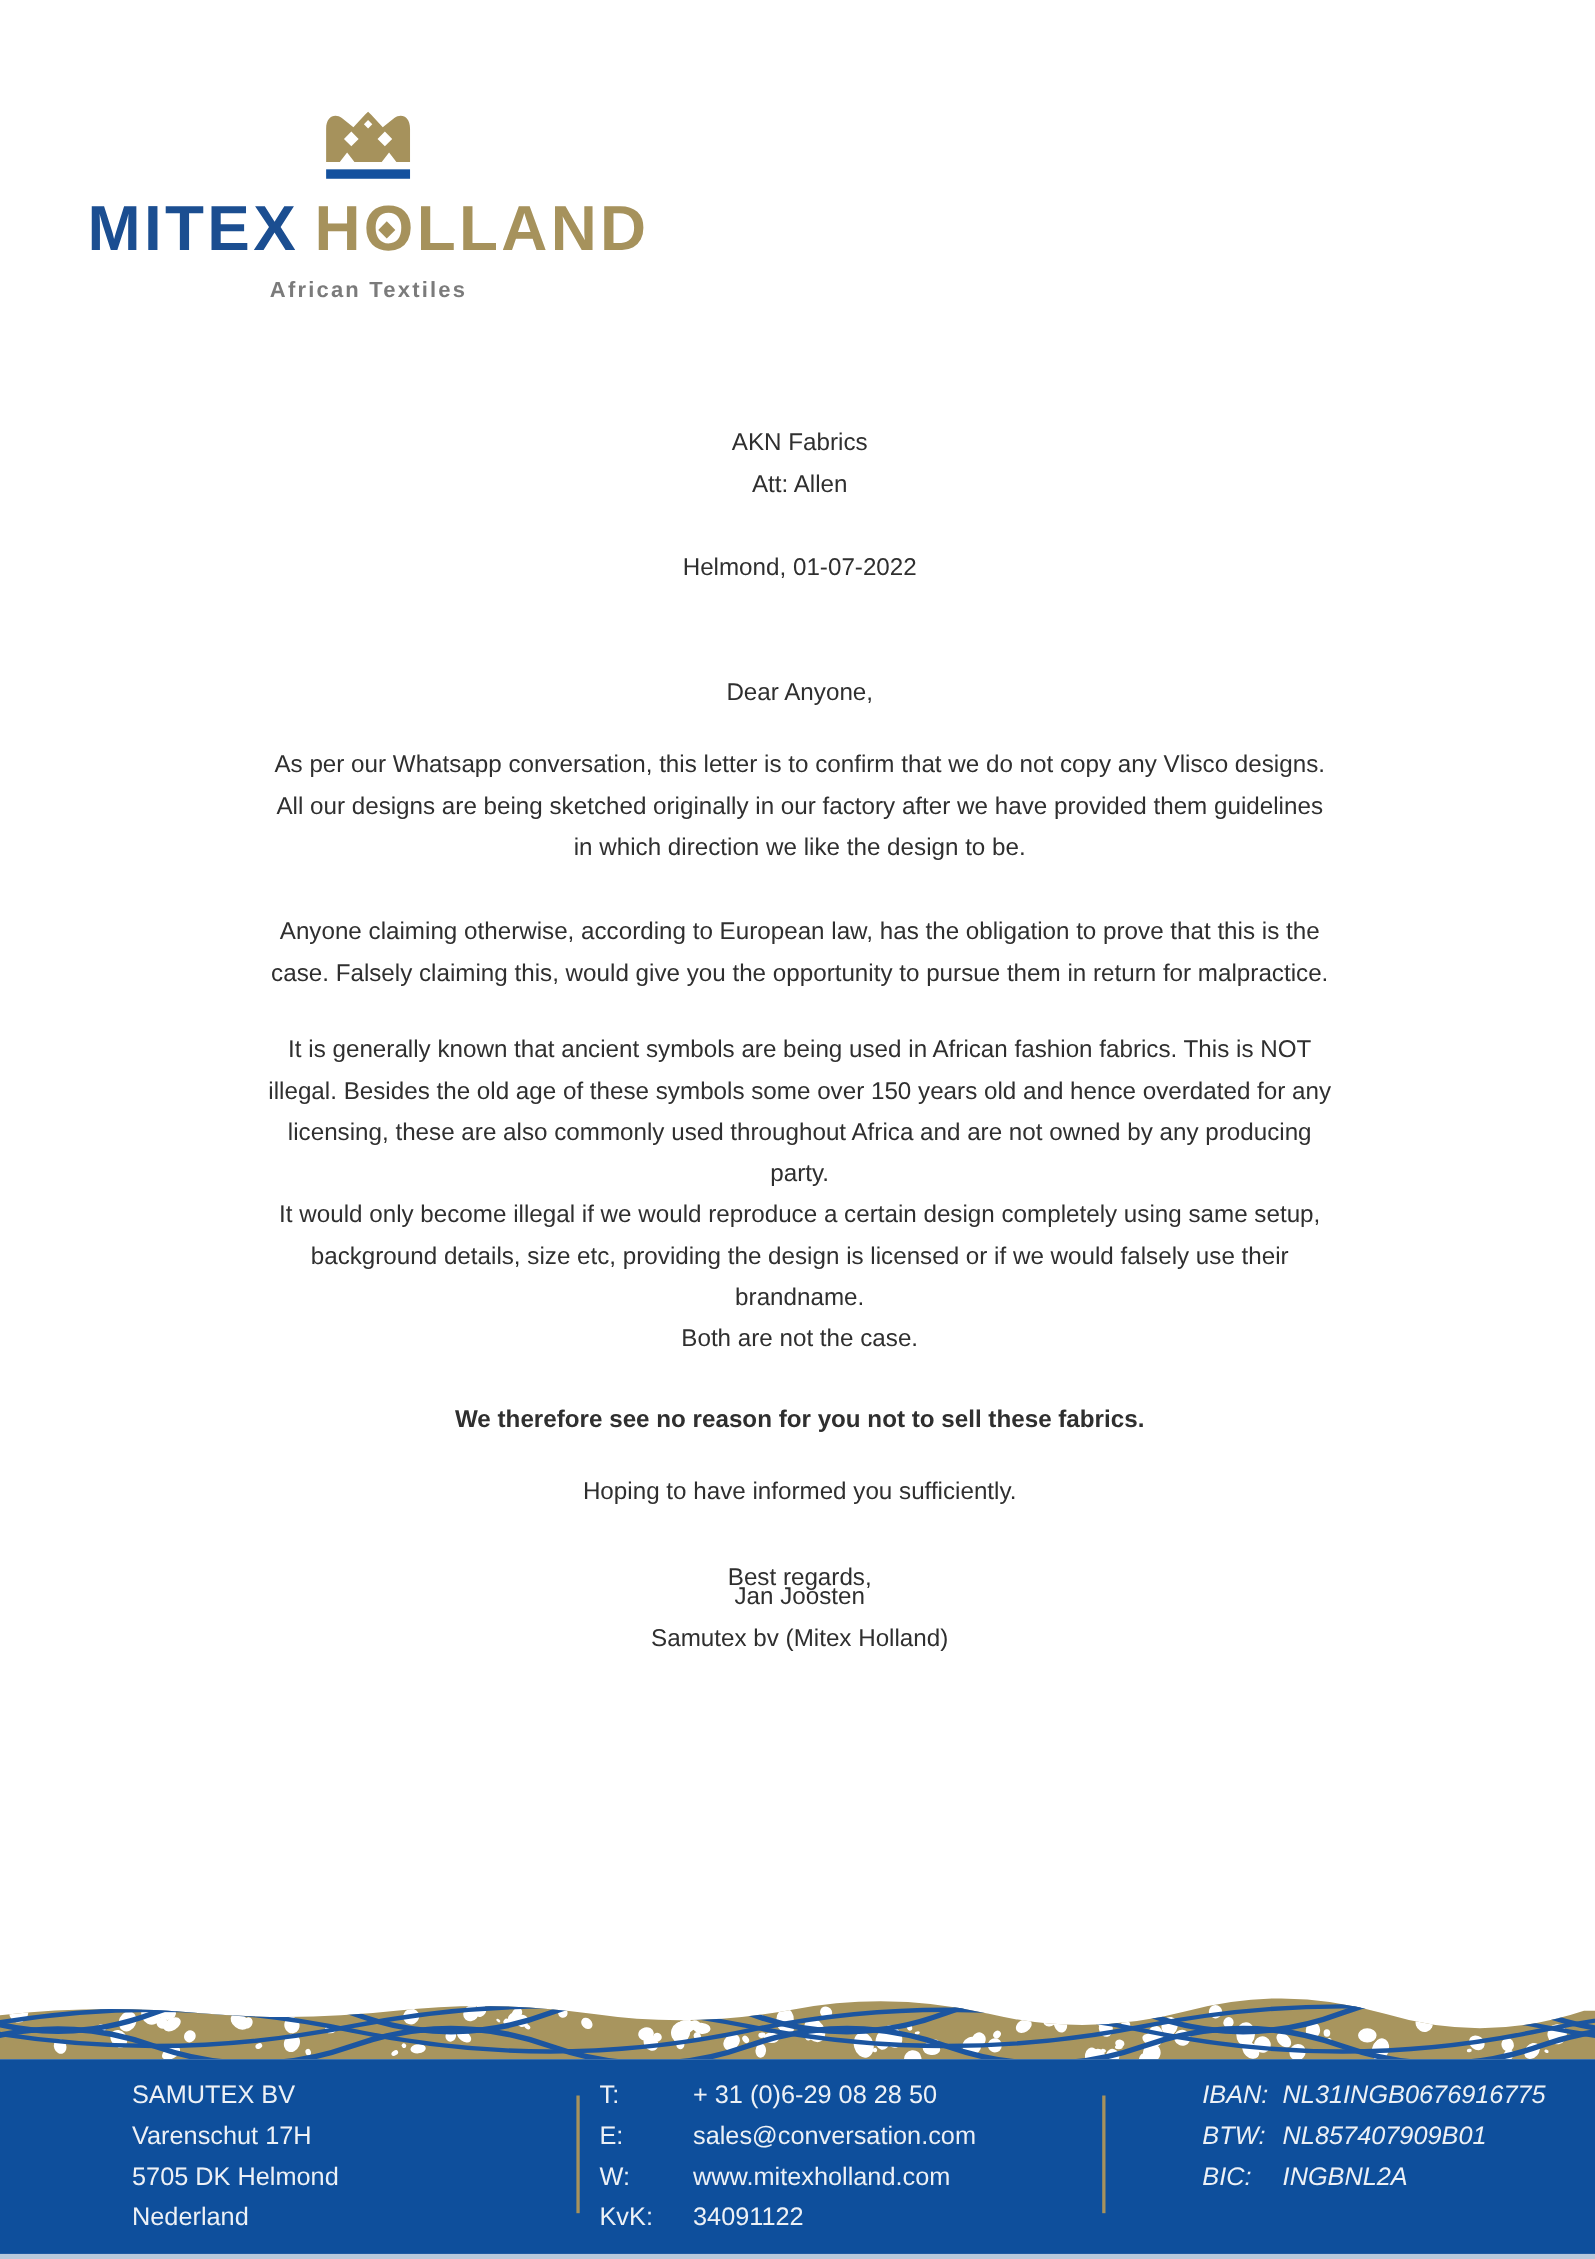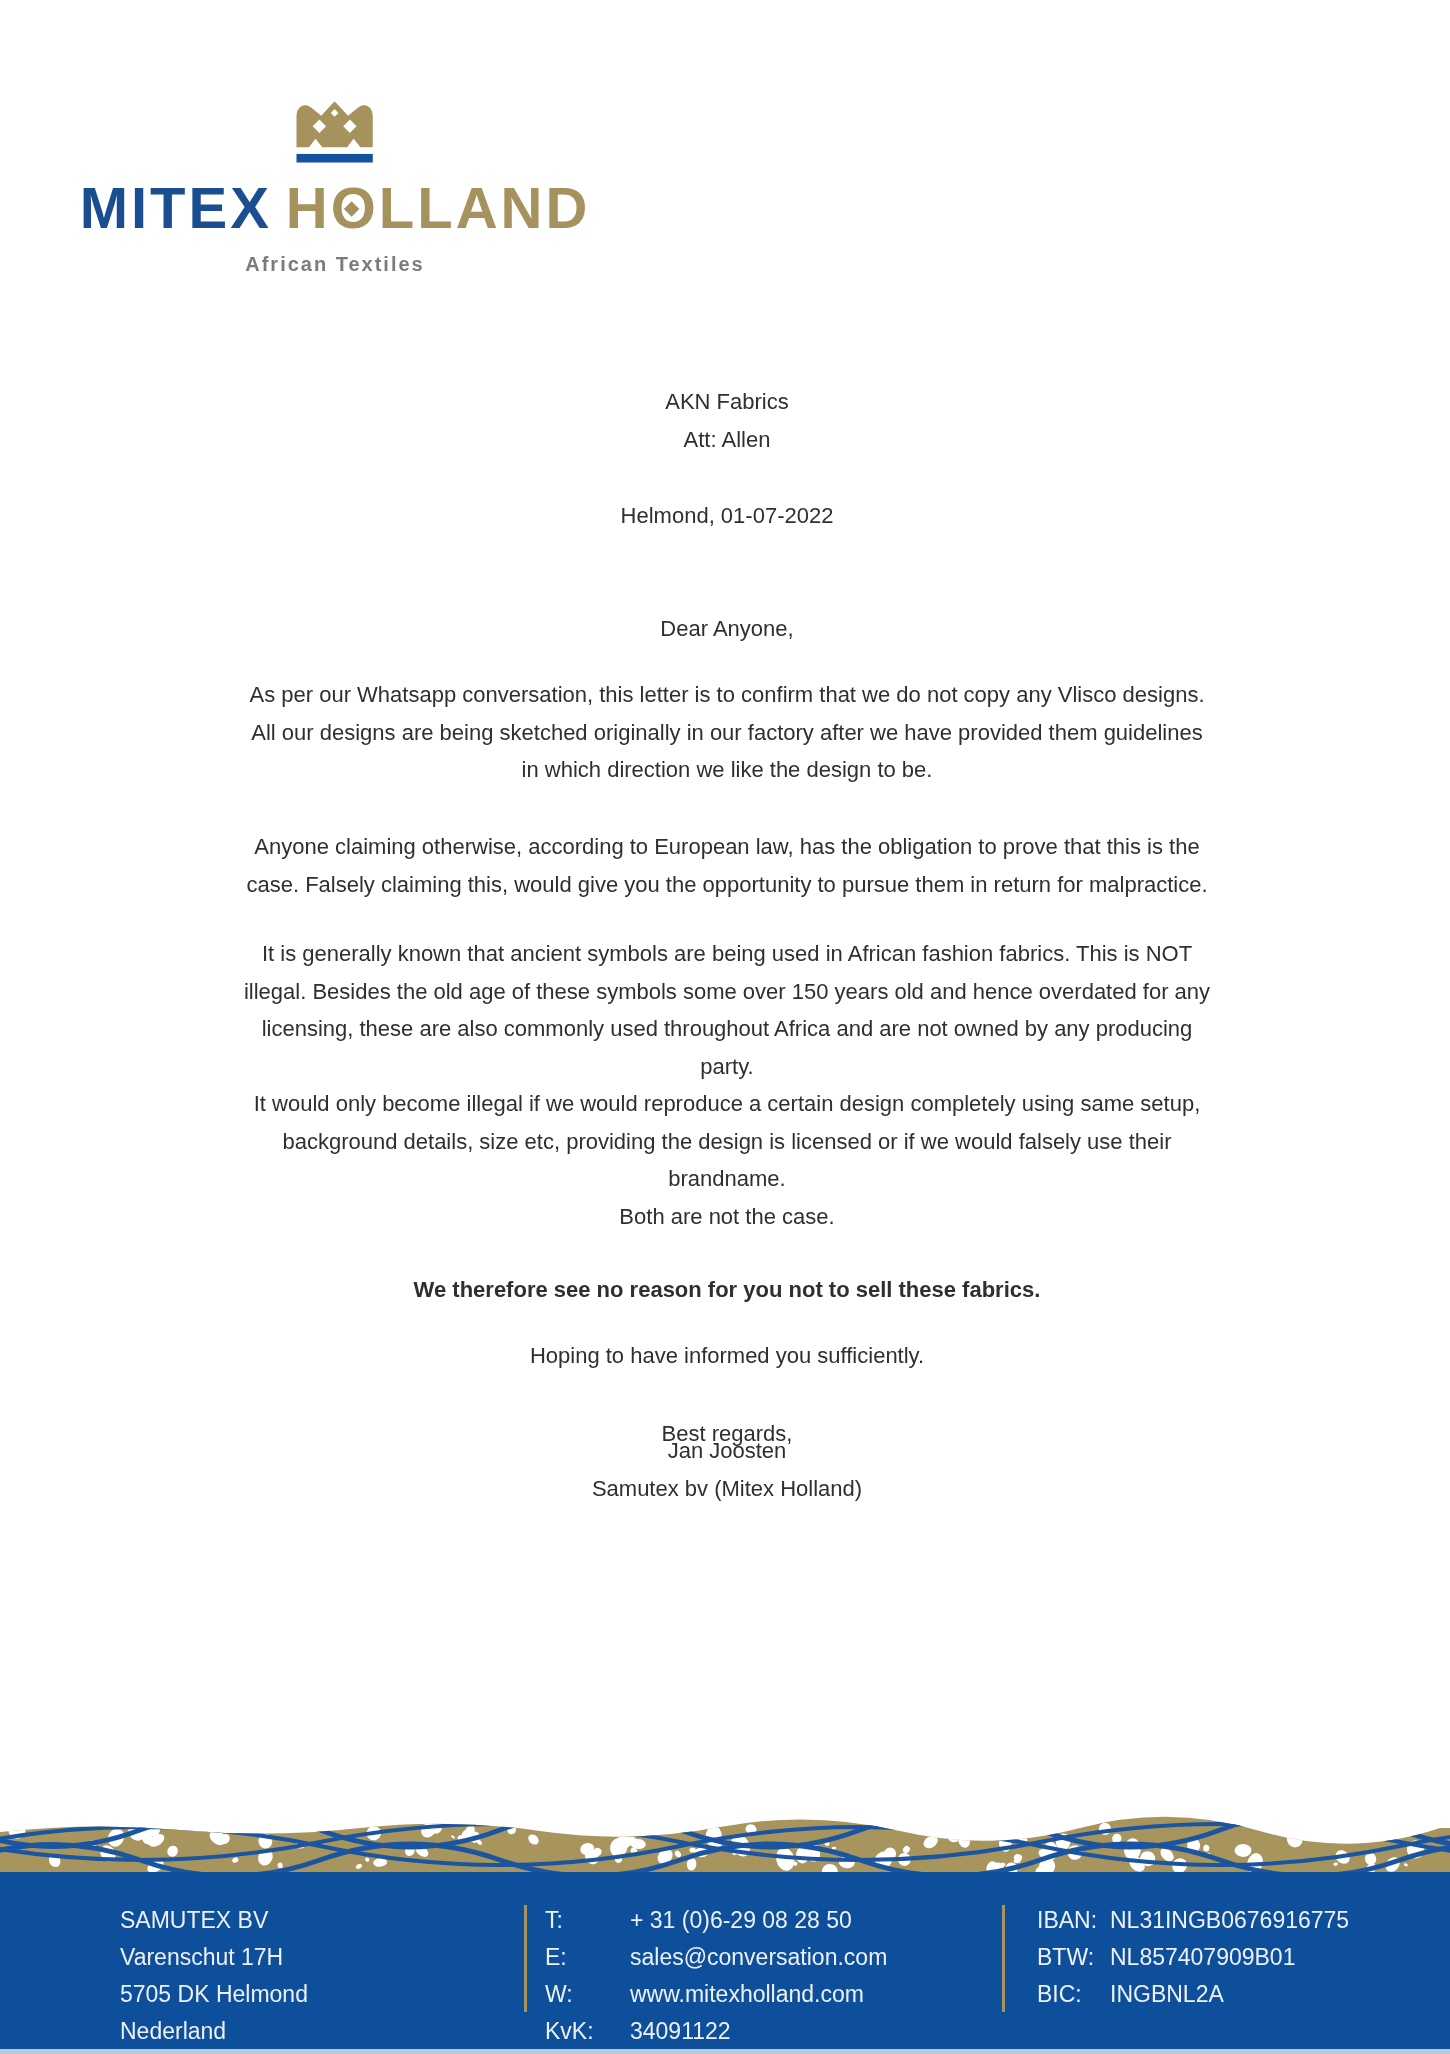--- a/index.html
+++ b/index.html
@@ -43,24 +43,24 @@
   .p-closing{top:1415px;}
   .p-signature{top:1432px;}
   
   .band{position:absolute;left:0;top:1816px;width:1450px;height:56px;display:block;}
   
   .footer{
     position:absolute;left:0;top:1872px;width:1450px;height:182px;
     background:var(--footer-blue);color:#edf1f6;font-size:23px;
   }
   .footer-strip{position:absolute;left:0;bottom:0;width:100%;height:5px;background:#b7c9dc;}
-  .fcol{position:absolute;top:14px;line-height:37px;margin-top:16px;}
+  .fcol{position:absolute;top:14px;line-height:37px;}
   .fcol-address{left:120px;}
   .fcol-contact{left:545px;}
-  .fcol-finance{left:1037px;}
+  .fcol-finance{left:1093px;font-style:italic;}
   .frow{display:flex;}
   .fcol-contact .flabel{width:85px;flex:0 0 85px;}
   .fcol-finance .flabel{width:73px;flex:0 0 73px;}
   .fdivider{
     position:absolute;top:33px;width:3px;height:107px;background:var(--brand-gold);
   }
   .fdivider-1{left:524px;}
   .fdivider-2{left:1002px;}
 </style>
 </head>

